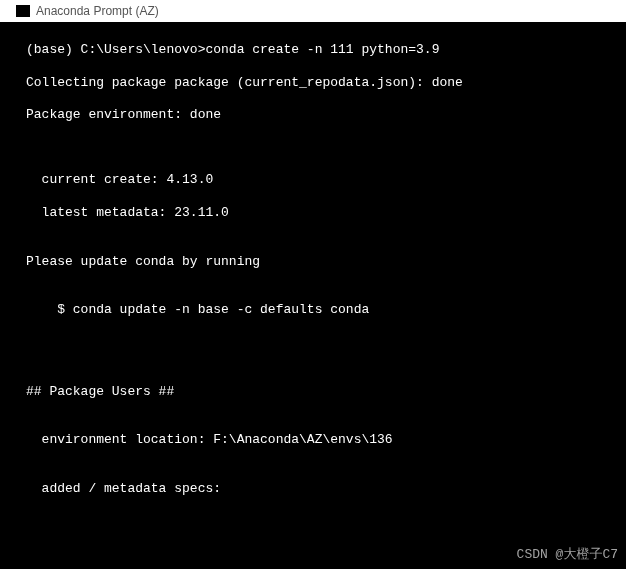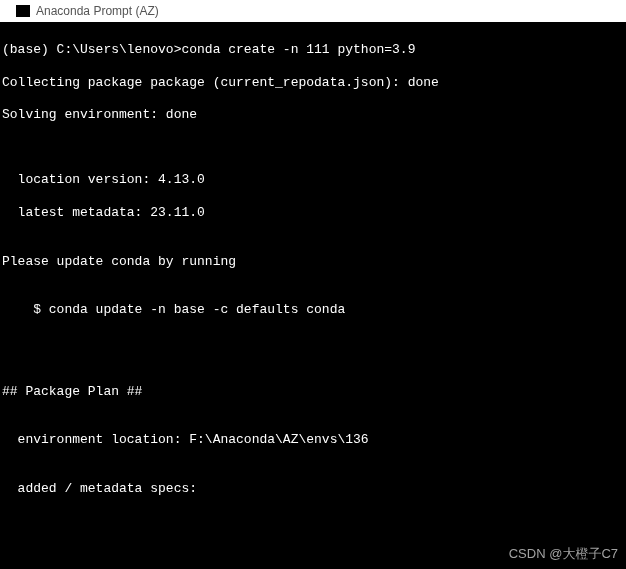--- a/index.html
+++ b/index.html
@@ -32,56 +32,56 @@
     font-family: "Segoe UI", Tahoma, sans-serif;
     font-size: 12px;
   }
   .terminal {
     background: #000;
     color: #fff;
     padding: 4px 2px;
     line-height: 1.25;
     white-space: pre;
   }
-  .line { white-space: pre; }
+  .line { white-space: pre; margin-left: 24px; }
   .watermark {
     position: absolute;
     right: 8px;
     bottom: 6px;
     color: #bfbfbf;
-    font-family: Liberation Sans, sans-serif;
+    font-family: Liberation Mono, monospace;
     font-size: 13px;
     opacity: 0.85;
     pointer-events: none;
   }
 </style>
 </head>
 <body>
 
 <div class="titlebar">
   <span class="titlebar-icon"></span>
   <span class="titlebar-text">Anaconda Prompt (AZ)</span>
 </div>
 
 <div class="terminal">
 <div class="line"><span>(base) C:\Users\lenovo&gt;</span><span>conda create -n 111 python=3.9</span></div>
 <div class="line">Collecting package package (current_repodata.json): done</div>
-<div class="line">Solving environment: done</div>
+<div class="line">Package environment: done</div>
 <div class="line"></div>
 <div class="line"></div>
-<div class="line">  location version: 4.13.0</div>
+<div class="line">  current create: 4.13.0</div>
 <div class="line">  latest metadata: 23.11.0</div>
 <div class="line"></div>
 <div class="line">Please update conda by running</div>
 <div class="line"></div>
 <div class="line">    $ conda update -n base -c defaults conda</div>
 <div class="line"></div>
 <div class="line"></div>
 <div class="line"></div>
-<div class="line">## Package Plan ##</div>
+<div class="line">## Package Users ##</div>
 <div class="line"></div>
 <div class="line">  environment location: F:\Anaconda\AZ\envs\136</div>
 <div class="line"></div>
 <div class="line">  added / metadata specs:</div>
 <div class="line"></div>
 <div class="line"></div>
 
 <div class="line"></div>
 
 </div>

